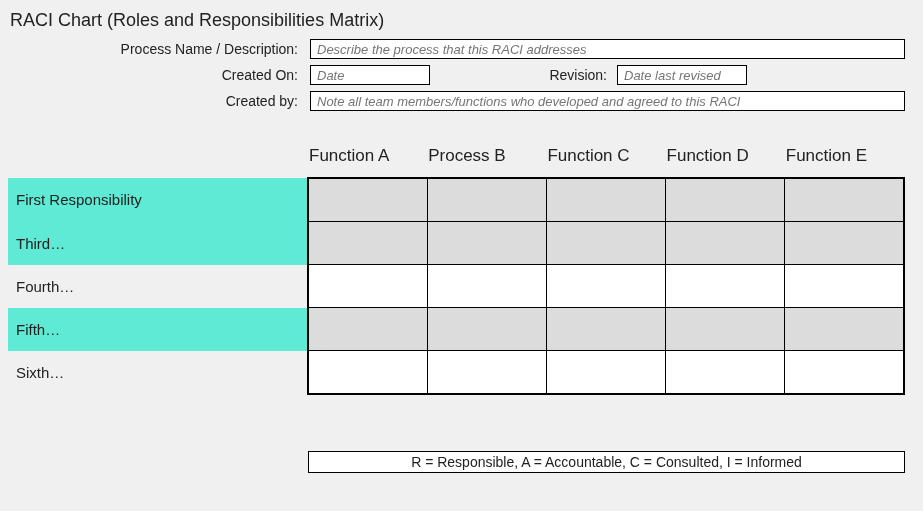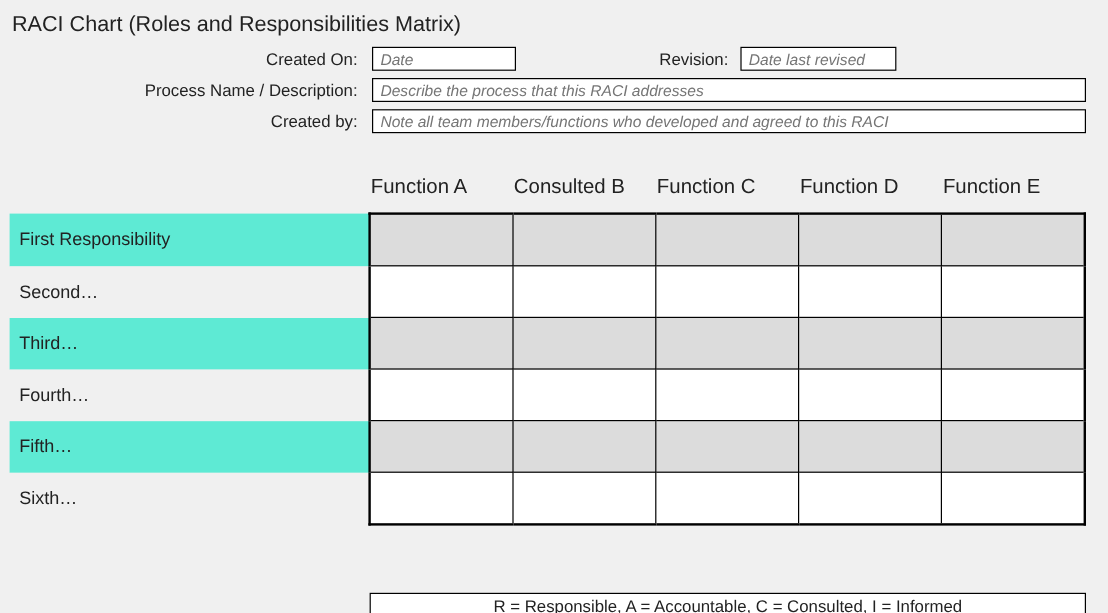--- a/index.html
+++ b/index.html
@@ -83,66 +83,58 @@
     margin-top:44px;
   }
 </style>
 </head>
 <body>
 
 <div class="title">RACI Chart (Roles and Responsibilities Matrix)</div>
 
 <div class="meta">
   <div class="row">
+    <div class="lbl">Process Name / Description:</div>
+    <input class="box long" placeholder="Describe the process that this RACI addresses" style="">
+  </div>
+  <div class="row">
     <div class="lbl">Created On:</div>
     <input class="box short" placeholder="Date" style="">
     <div style="width:80px"></div>
     <div class="lbl2">Revision:</div>
     <input class="box med" placeholder="Date last revised" style="">
-  </div>
-  <div class="row">
-    <div class="lbl">Process Name / Description:</div>
-    <input class="box long" placeholder="Describe the process that this RACI addresses" style="">
   </div>
   <div class="row">
     <div class="lbl">Created by:</div>
     <input class="box long" placeholder="Note all team members/functions who developed and agreed to this RACI" style="">
   </div>
 </div>
 
 <table class="raci">
   <colgroup>
     <col class="respcol">
       <col>
       <col>
       <col>
       <col>
       <col>
   </colgroup>
   <thead>
     <tr>
       <th class="blank"></th>
       <th class="fn">Function A</th>
-      <th class="fn">Consulted B</th>
+      <th class="fn">Process B</th>
       <th class="fn">Function C</th>
       <th class="fn">Function D</th>
       <th class="fn">Function E</th>
     </tr>
   </thead>
   <tbody>
     <tr class="odd first">
       <td class="resp">First Responsibility</td>
-      <td class="cell firstc"></td>
-      <td class="cell"></td>
-      <td class="cell"></td>
-      <td class="cell"></td>
-      <td class="cell lastc"></td>
-    </tr>
-    <tr class="even">
-      <td class="resp">Second…</td>
       <td class="cell firstc"></td>
       <td class="cell"></td>
       <td class="cell"></td>
       <td class="cell"></td>
       <td class="cell lastc"></td>
     </tr>
     <tr class="odd">
       <td class="resp">Third…</td>
       <td class="cell firstc"></td>
       <td class="cell"></td>

